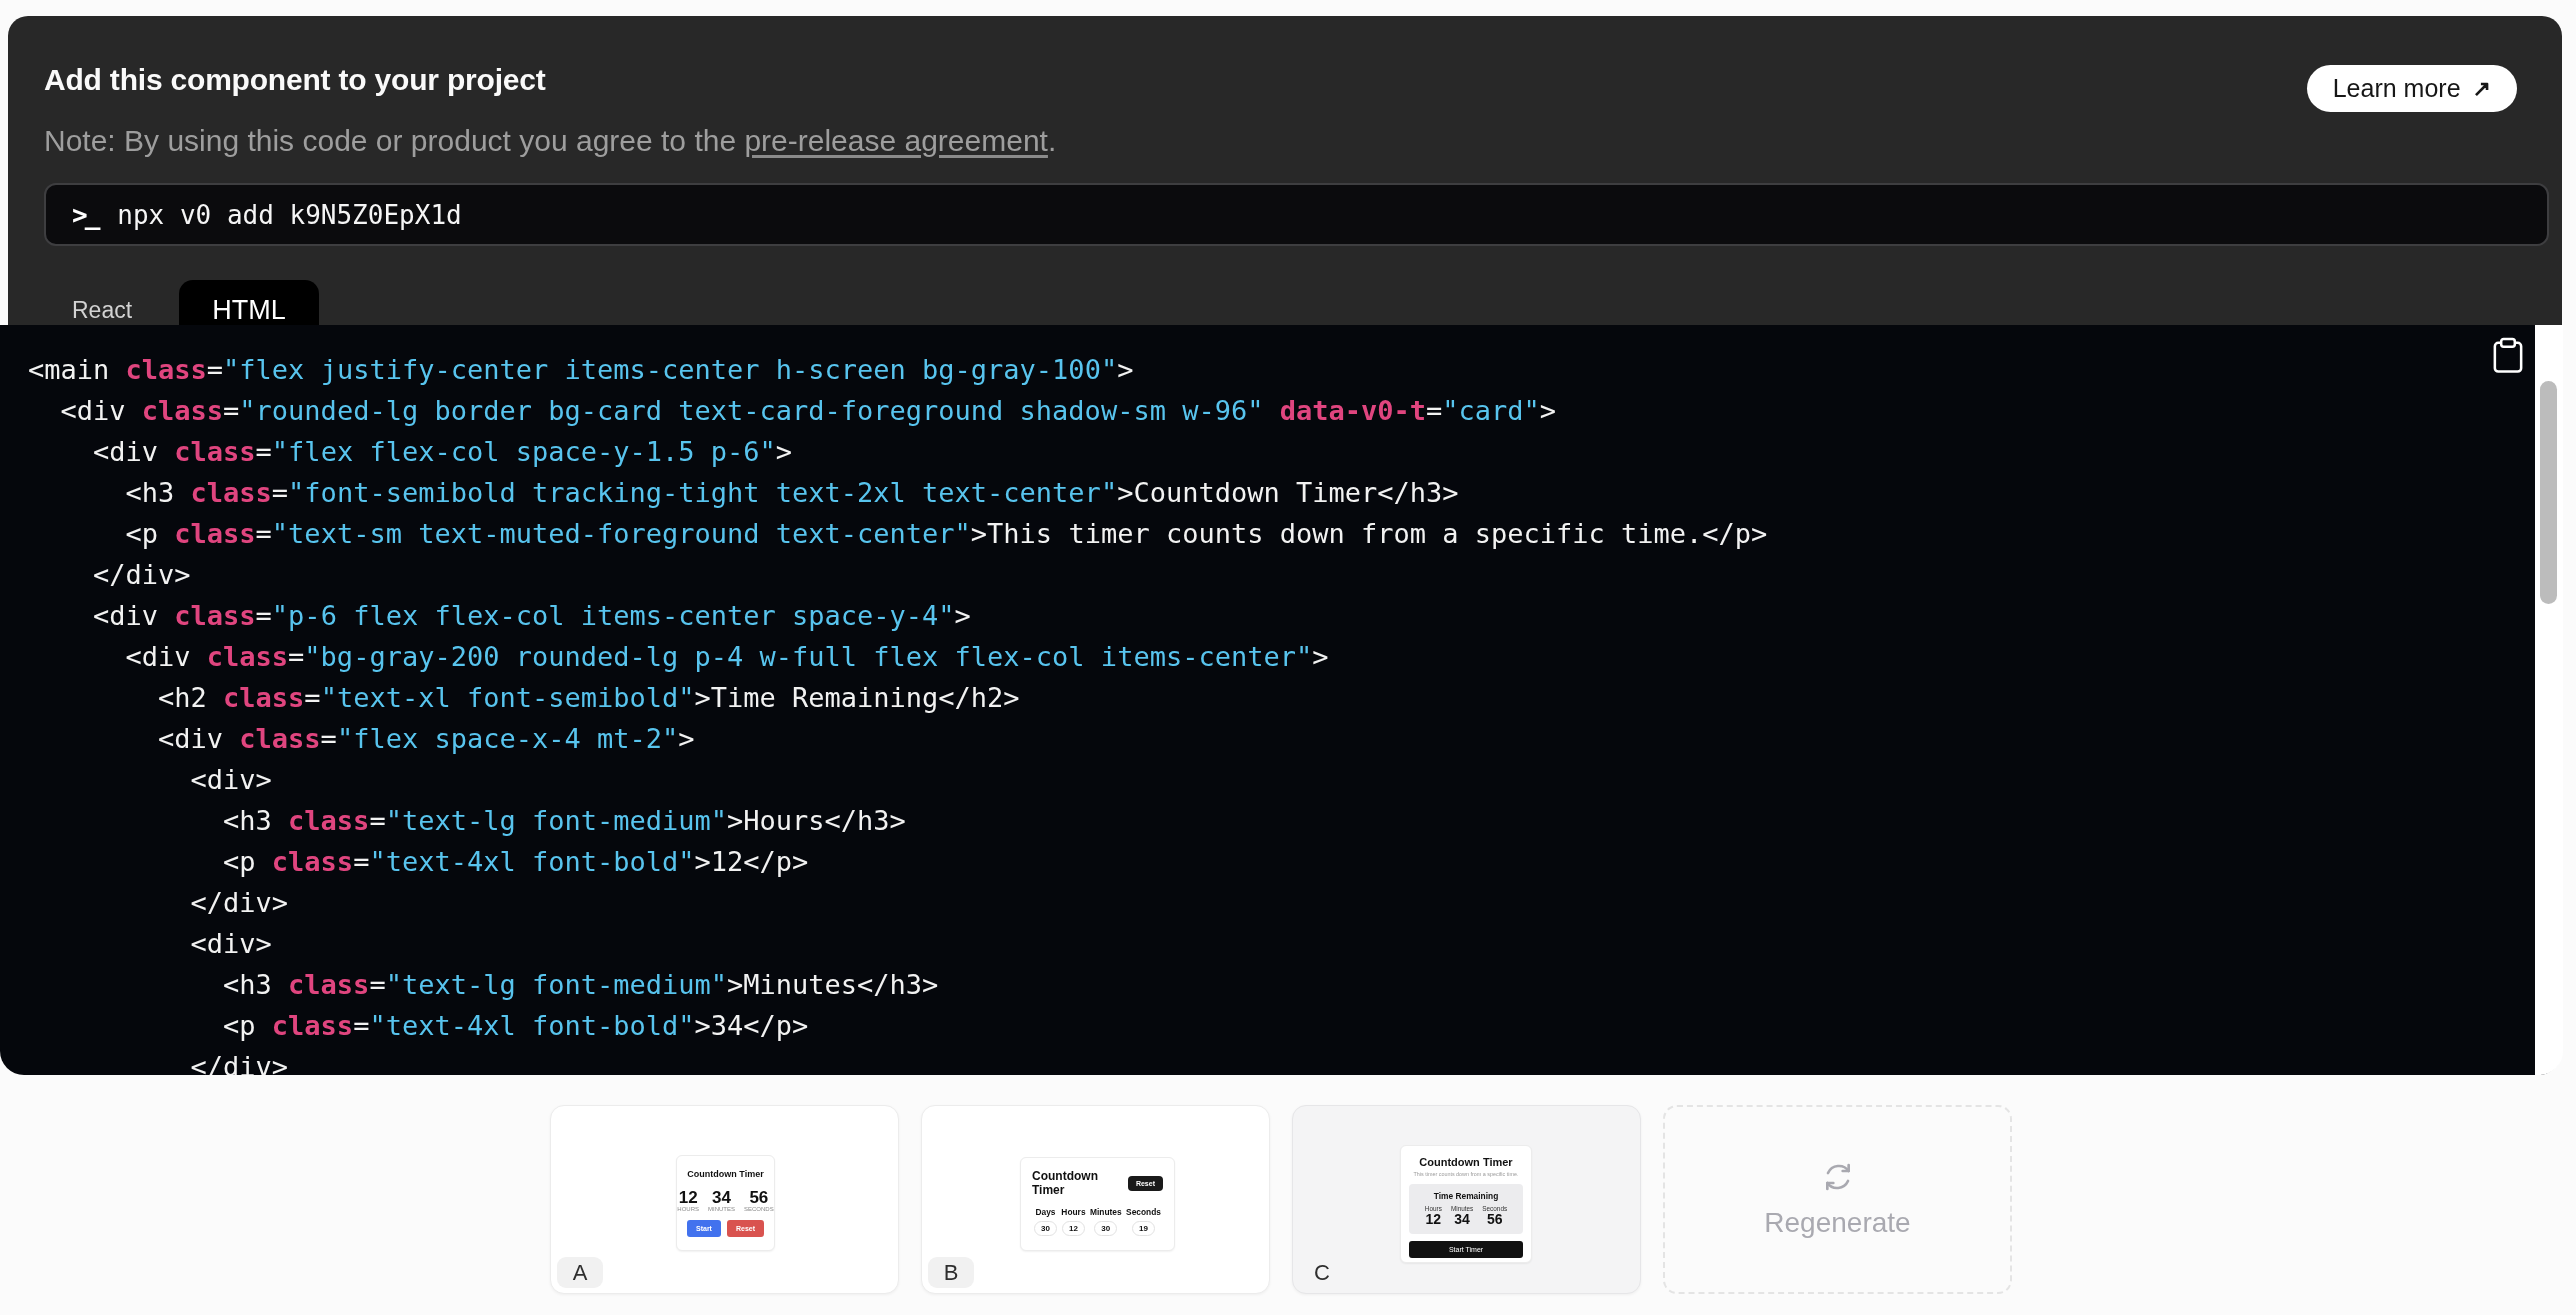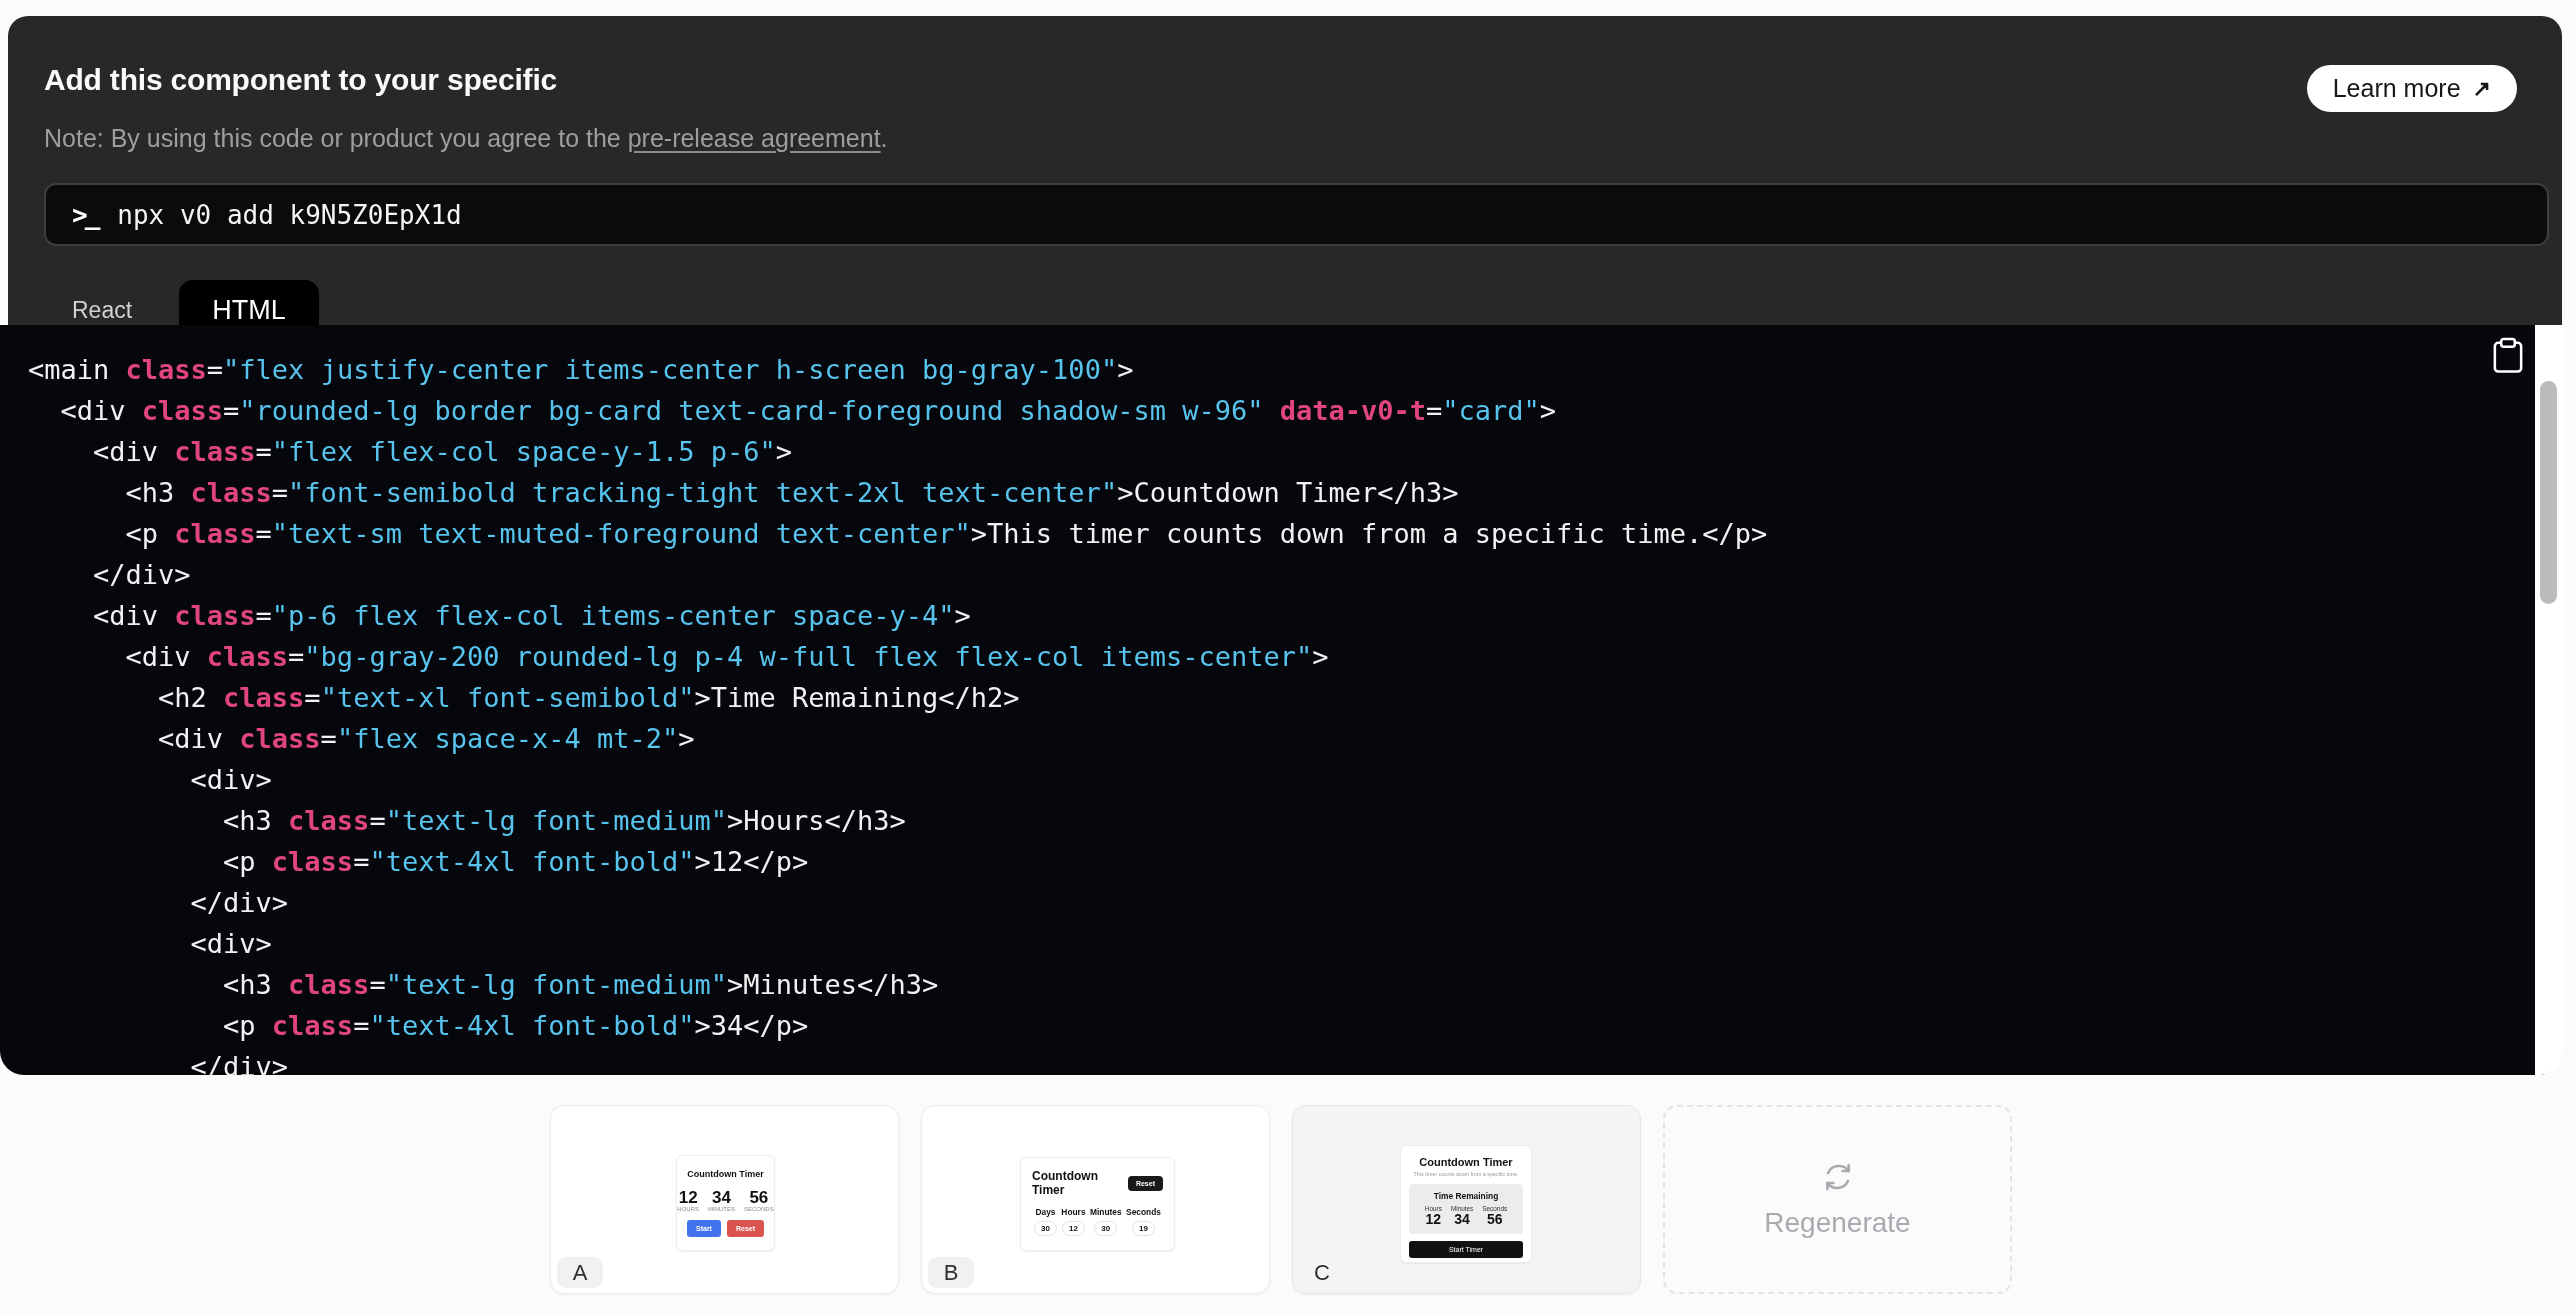--- a/index.html
+++ b/index.html
@@ -4,21 +4,21 @@
 <style>
   * { margin:0; padding:0; box-sizing:border-box; }
   html,body { width:2576px; height:1316px; }
   body { position:relative; background:#fbfbfb; font-family:"Liberation Sans", sans-serif; overflow:hidden; }
 
   
   .panel { position:absolute; left:8px; top:16px; width:2554px; height:310px;
            background:#282828; border-radius:20px 20px 0 0; }
   .hdr-title { position:absolute; left:36px; top:47px; font-size:30px; font-weight:700;
                color:#fafafa; letter-spacing:-0.2px; }
-  .hdr-note { position:absolute; left:36px; top:108px; font-size:25px; color:#9e9e9e; }
+  .hdr-note { position:absolute; left:36px; top:108px; font-size:30px; color:#9e9e9e; }
   .hdr-note a { color:#9e9e9e; text-decoration:underline; text-underline-offset:4px;
                 text-decoration-color:#8b8b8b; cursor:pointer; }
   .learn-btn { position:absolute; right:45px; top:49px; height:47px; padding:0 26px;
                background:#ffffff; color:#171717; border:none; border-radius:24px;
                font-size:25px; font-weight:500; font-family:inherit;
                display:flex; align-items:center; gap:12px; cursor:pointer; }
   .learn-arrow { font-size:22px; font-weight:700; }
 
   
   .cmd { position:absolute; left:36px; top:167px; width:2505px; height:63px;
@@ -96,21 +96,21 @@
   .mini-c .units { display:flex; justify-content:center; gap:9px; margin-top:4px; }
   .mini-c .lab { font-size:6.4px; color:#333; }
   .mini-c .num { font-size:14px; font-weight:800; color:#111; line-height:14px; }
   .mini-c .startbtn { margin:7px 8px 0 8px; background:#111; color:#fff; font-size:7px;
                       padding:5px 0; border-radius:3px; }
 </style>
 </head>
 <body>
 
 <div class="panel">
-  <div class="hdr-title">Add this component to your specific</div>
+  <div class="hdr-title">Add this component to your project</div>
   <div class="hdr-note"><span>Note: By using this code or product you agree to the </span><a>pre-release agreement</a><span>.</span></div>
   <button class="learn-btn">
     <span>Learn more</span>
     <span class="learn-arrow">↗</span>
   </button>
 
   <div class="cmd">
     <span class="cmd-prompt">&gt;_</span>
     <span>npx v0 add k9N5Z0EpX1d</span>
   </div>

